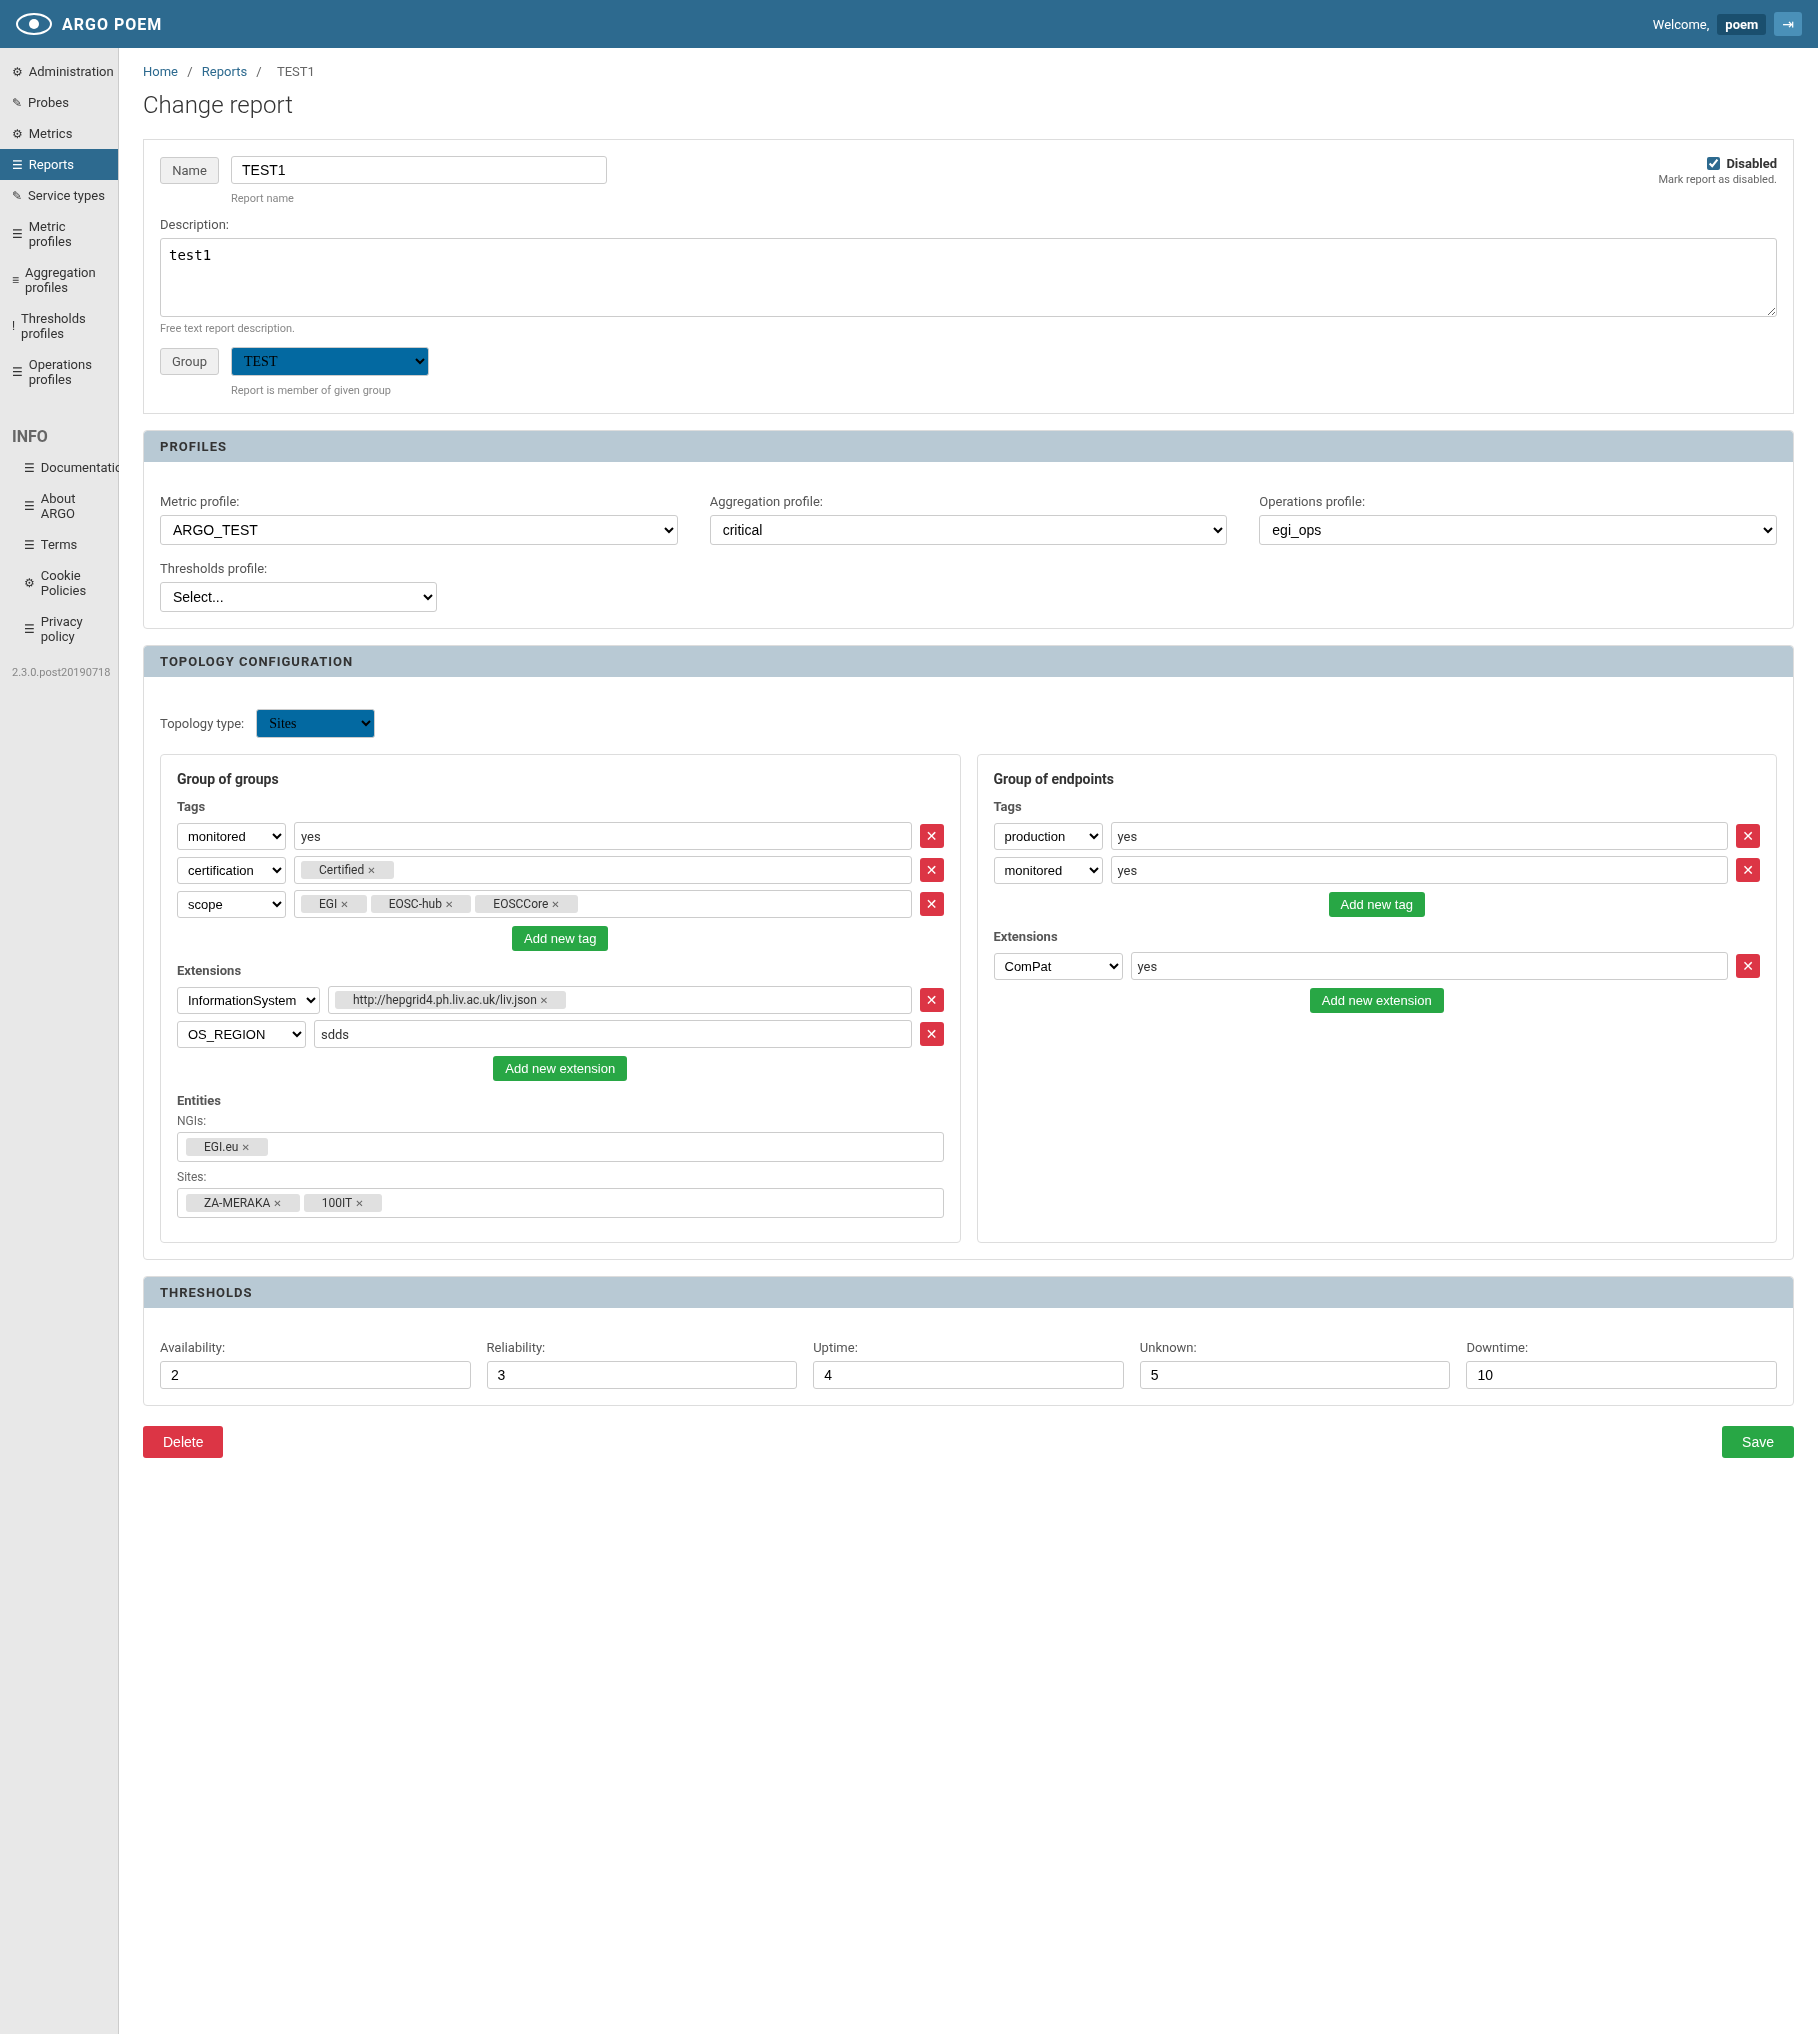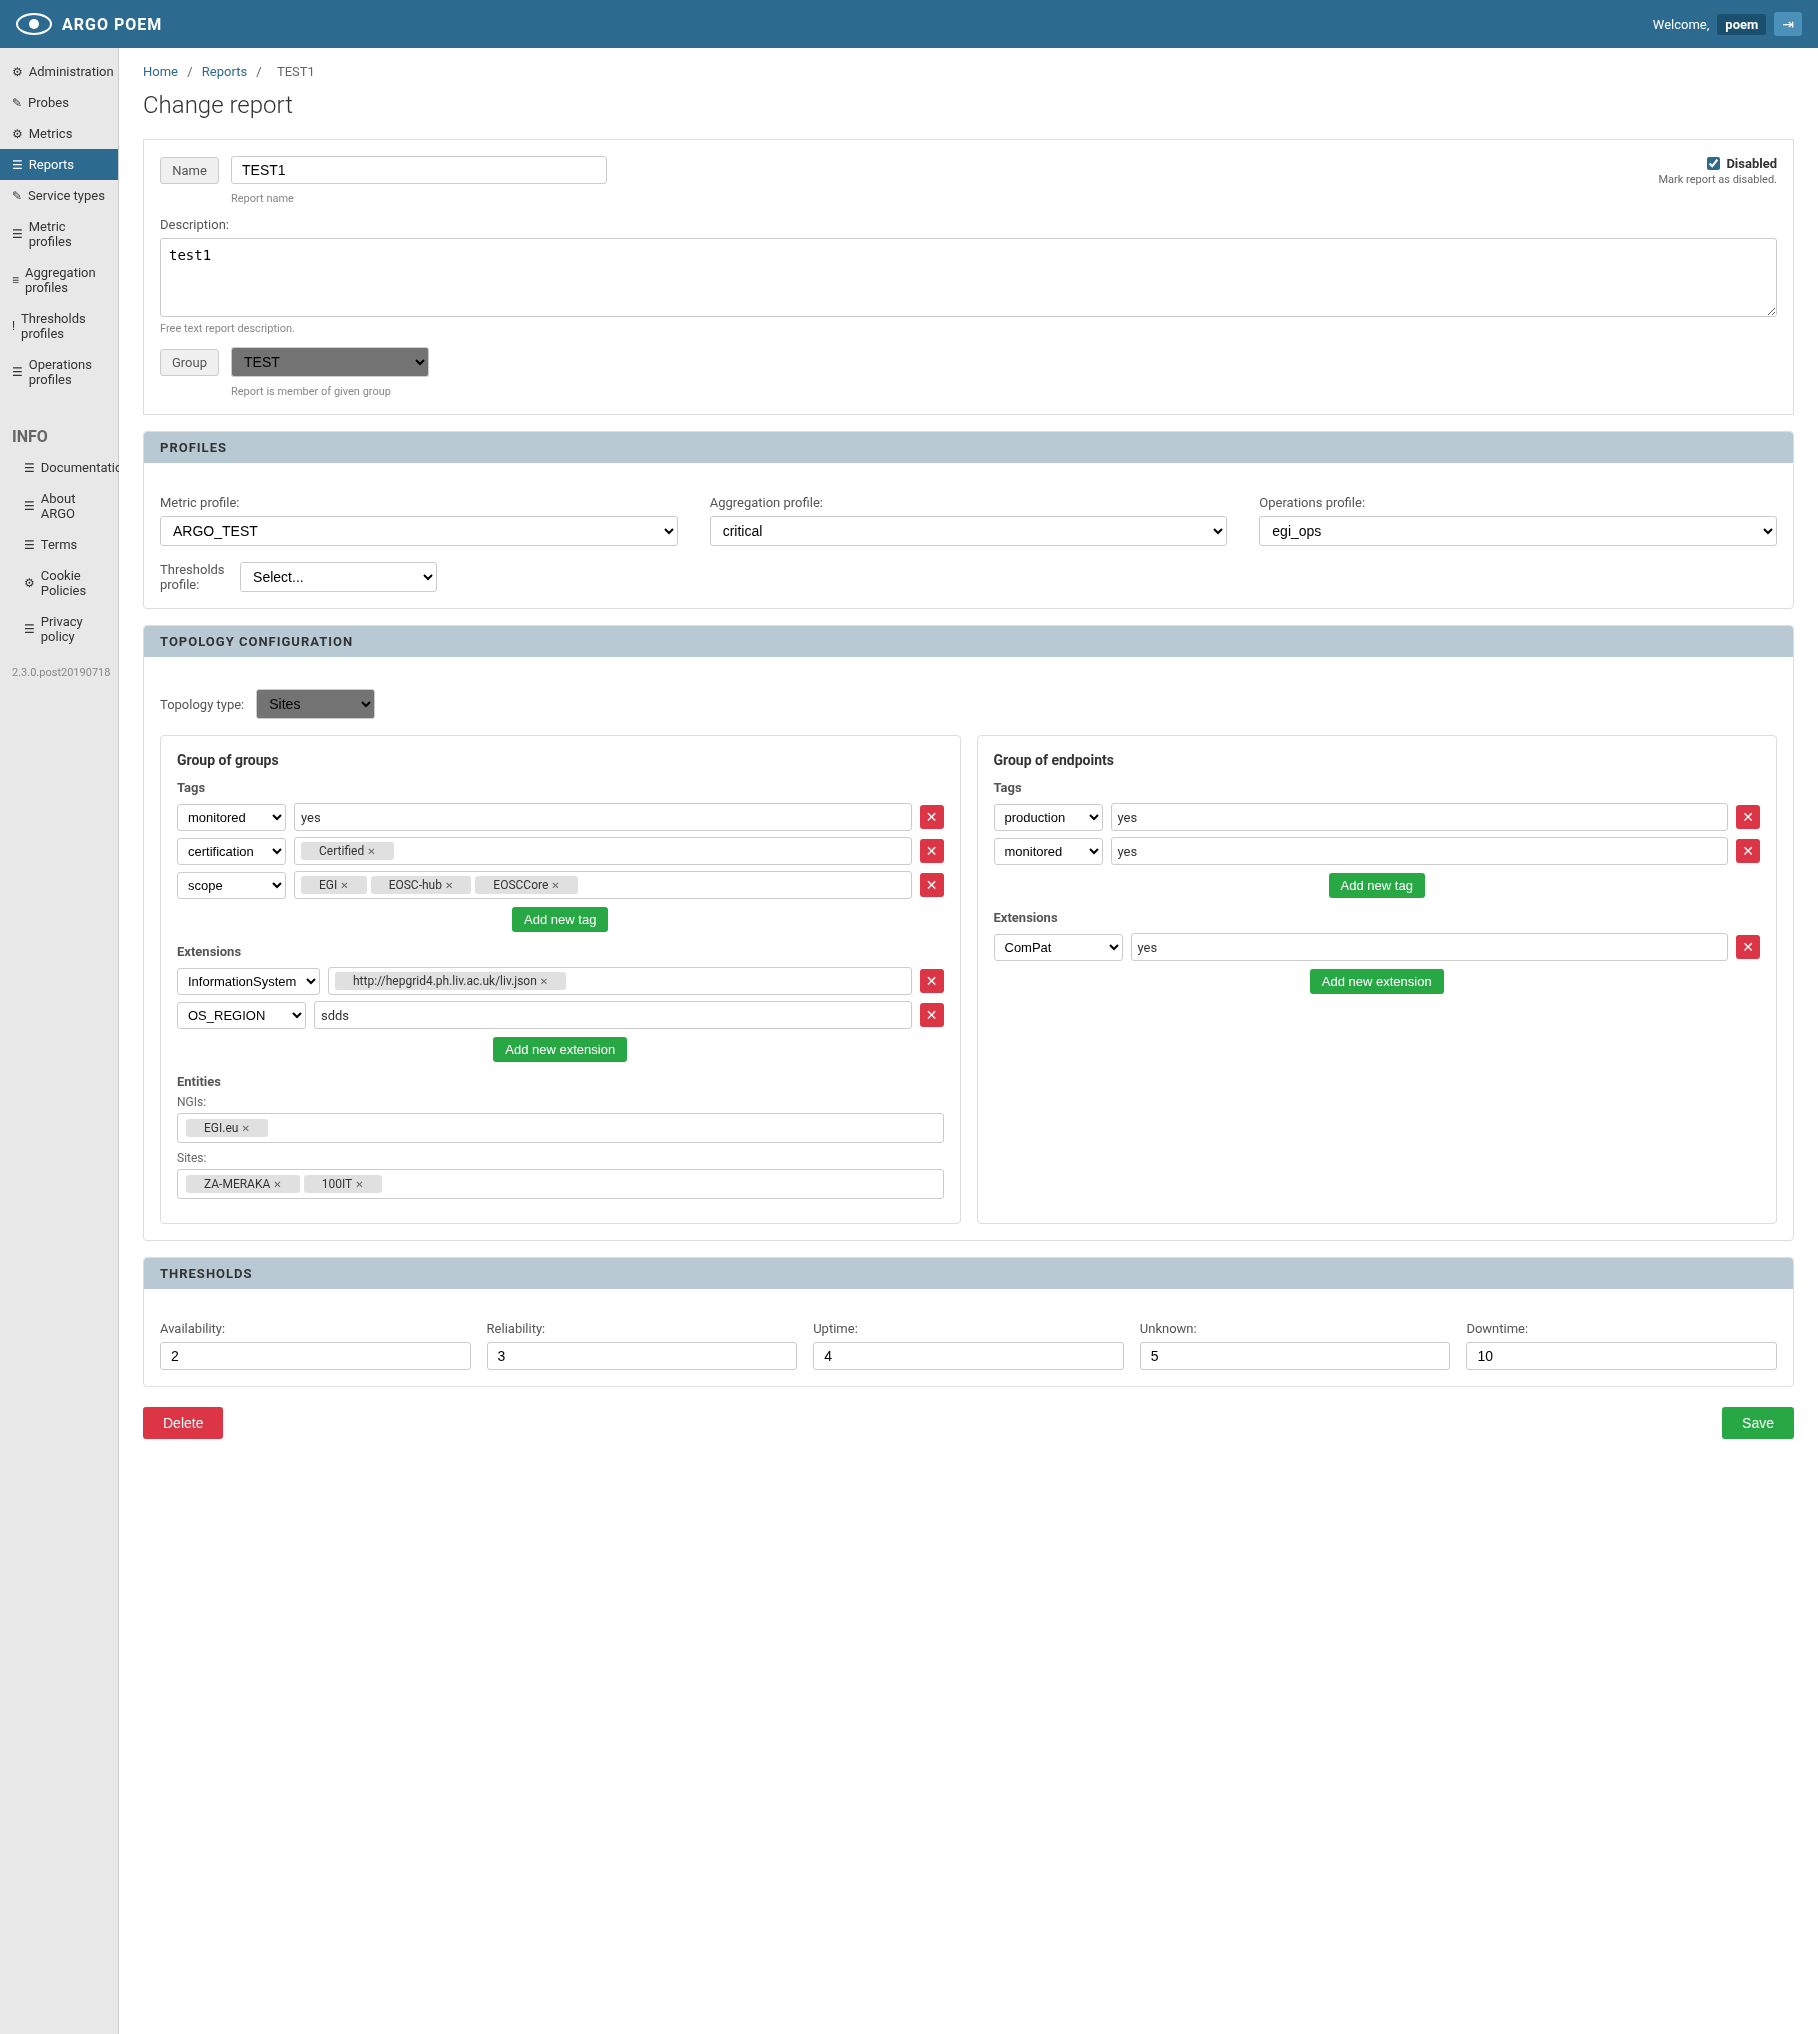--- a/index.html
+++ b/index.html
@@ -44,35 +44,35 @@
 
     .checkbox-row { display: flex; align-items: center; gap: 6px; margin-left: 16px; justify-content: flex-end; }
     .checkbox-row input[type=checkbox] { accent-color: #2d6a8f; }
     .checkbox-label { font-size: 13px; color: #333; font-weight: bold; }
     .checkbox-hint { font-size: 11px; color: #666; margin-top: 2px; }
 
     .field-hint { font-size: 11px; color: #888; margin-top: 2px; }
 
     .description-field { width: 100%; border: 1px solid #ccc; border-radius: 3px; padding: 8px; font-size: 14px; resize: vertical; min-height: 79px; }
 
-    .select-field { border: 1px solid #ccc; border-radius: 3px; padding: 5px 8px; font-size: 14px; background: #737373; cursor: pointer; }
+    .select-field { border: 1px solid #ccc; border-radius: 3px; padding: 5px 8px; font-size: 14px; background: #0369a1; cursor: pointer; font-family: Liberation Serif, serif; }
 
     
     .section-header { background: #b8c9d4; padding: 8px 16px; font-size: 13px; font-weight: bold; letter-spacing: 1px; color: #333; border-radius: 3px 3px 0 0; margin-bottom: 16px; }
 
     .section-block { border: 1px solid #ddd; border-radius: 4px; margin-bottom: 16px; overflow: hidden; }
     .section-block-content { padding: 16px; }
 
     
     .profiles-grid { display: grid; grid-template-columns: 1fr 1fr 1fr; gap: 32px; margin-bottom: 16px; }
     .profile-field { display: flex; flex-direction: column; gap: 6px; }
     .profile-label { font-size: 13px; color: #555; }
     .profile-select { border: 1px solid #ccc; border-radius: 3px; padding: 5px 8px; font-size: 14px; background: white; width: 100%; }
 
-    .threshold-field { display: flex; flex-direction: row; gap: 6px; max-width: 277px; }
+    .threshold-field { display: flex; flex-direction: column; gap: 6px; max-width: 277px; }
 
     
     .topology-type-row { display: flex; align-items: center; gap: 12px; margin-bottom: 16px; }
     .topology-label { font-size: 13px; color: #555; }
 
     .topology-cols { display: grid; grid-template-columns: 1fr 1fr; gap: 16px; }
     .topology-group { border: 1px solid #ddd; border-radius: 4px; padding: 16px; }
     .topology-group-title { font-size: 14px; font-weight: bold; margin-bottom: 12px; color: #333; }
 
     

